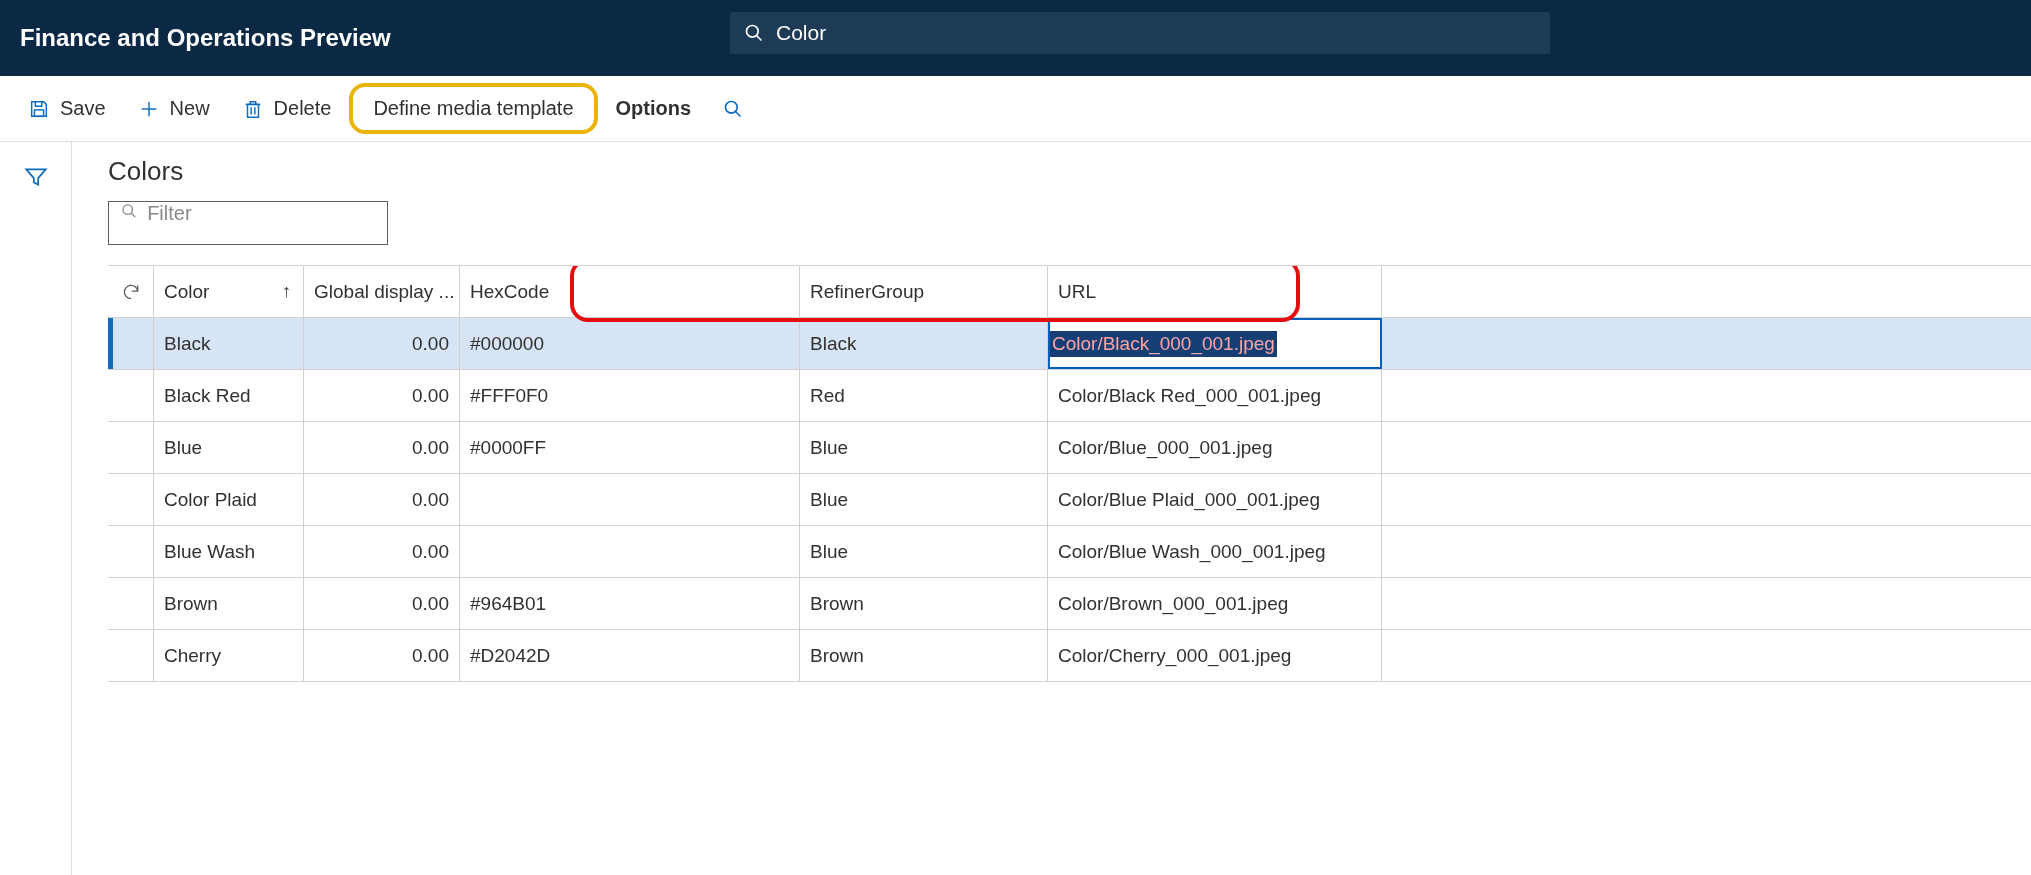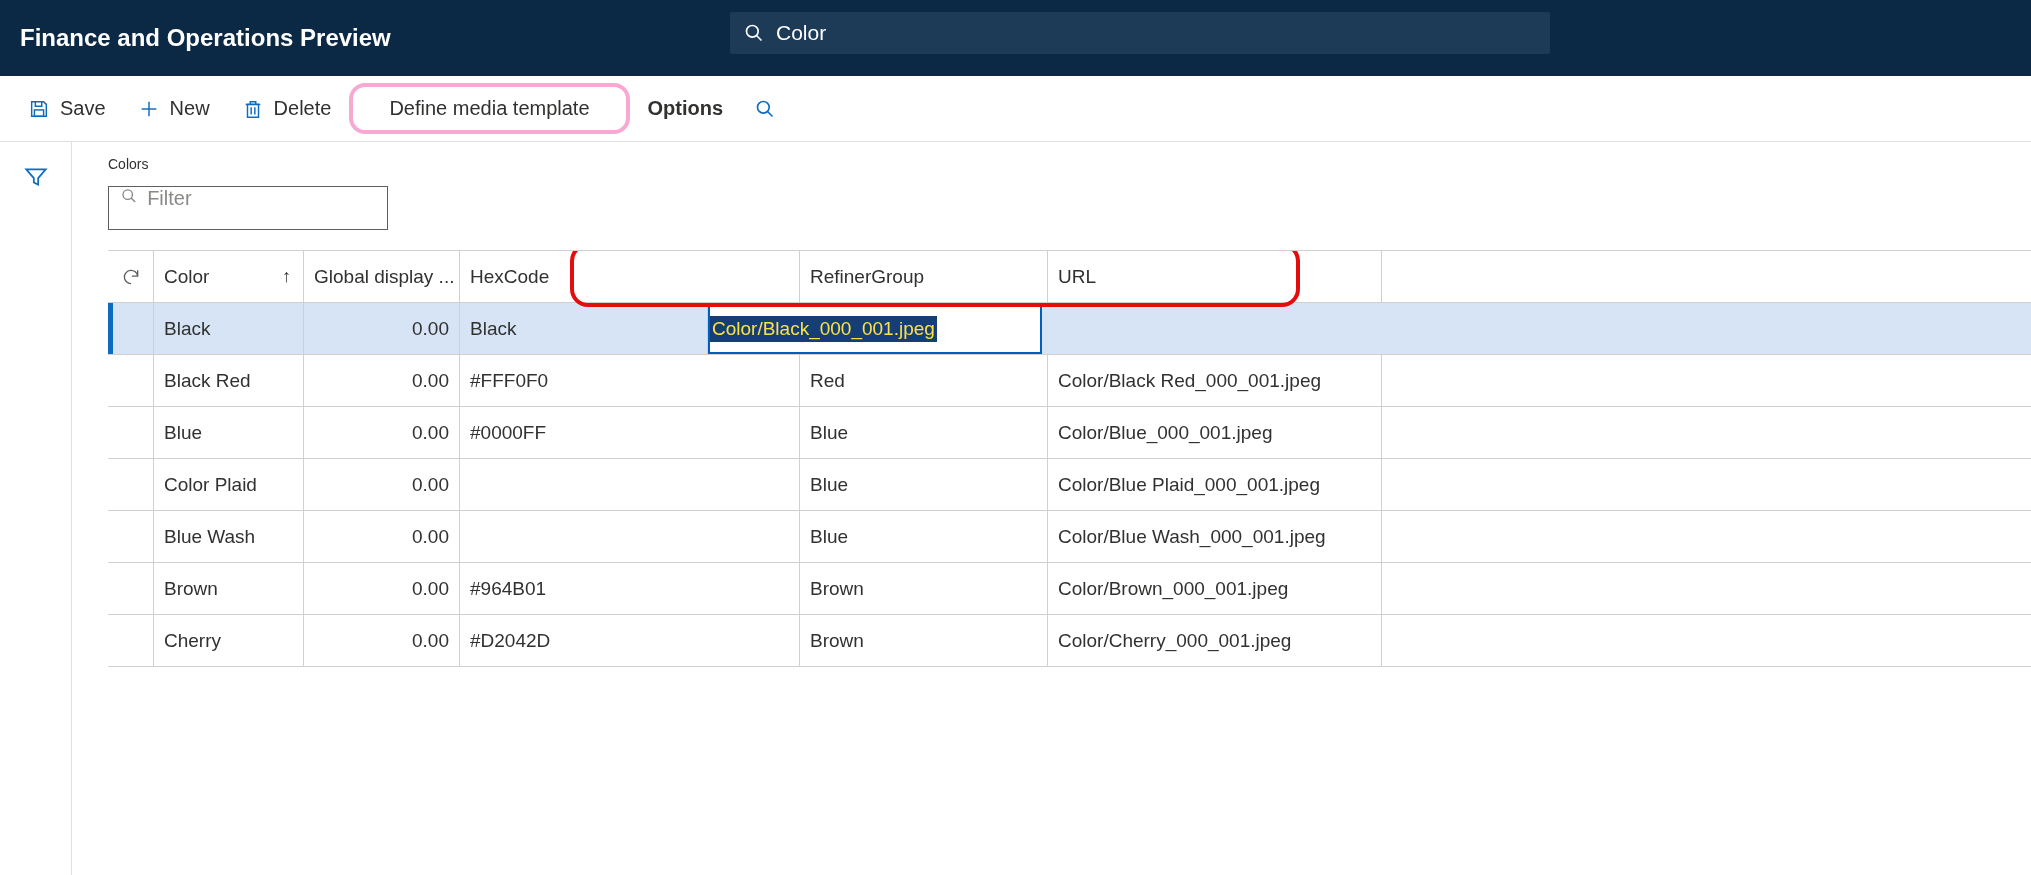--- a/index.html
+++ b/index.html
@@ -60,40 +60,40 @@
     .action-btn {
       display: flex;
       align-items: center;
       padding: 8px 14px;
       gap: 10px;
       cursor: pointer;
       border-radius: 2px;
     }
     .action-btn svg { flex-shrink: 0; }
     .action-highlight {
-      border: 4px solid #f9a8d4;
+      border: 4px solid #eab308;
       border-radius: 16px;
-      padding: 10px 36px;
+      padding: 10px 20px;
     }
     .action-bold { font-weight: 700; }
 
     
     .main-wrap { display: flex; }
     .side-col {
       width: 72px;
       border-right: 1px solid #e1dfdd;
       min-height: calc(100vh - 130px);
       padding-top: 14px;
       display: flex;
       justify-content: center;
     }
     .funnel-btn { padding: 8px; cursor: pointer; }
 
     .content { flex: 1; padding: 14px 0 0 36px; }
-    .page-heading { font-size: 14px; font-weight: 400; margin-bottom: 14px; }
+    .page-heading { font-size: 26px; font-weight: 400; margin-bottom: 14px; }
 
     .filter-box {
       border: 1px solid #605e5c;
       width: 280px;
       height: 44px;
       display: flex;
       align-items: flex-start;
       padding: 0 12px;
       margin-bottom: 20px;
     }
@@ -148,21 +148,21 @@
     .row-handle-wrap.on { width: 5px; }
     .grid-row.data .col-refresh { }
 
     .url-cell-selected {
       border: 2px solid #005fbd;
       padding: 0;
       background: #ffffff;
     }
     .url-cell-selected span {
       background: #153e75;
-      color: #fde047;
+      color: #fca5a5;
       padding: 2px 2px;
       display: inline-block;
     }
 
     
     .header-highlight {
       position: absolute;
       border: 4px solid #e30d0d;
       border-radius: 18px;
       pointer-events: none;
@@ -273,20 +273,21 @@
       </div>
 
       <div id="rows-container">
           <div class="grid-row data row-selected">
             <div class="row-handle-wrap on">
               <div class="row-handle"></div>
             </div>
             <div class="cell col-refresh" style="width: 41px;"></div>
             <div class="cell col-color">Black</div>
             <div class="cell col-display num">0.00</div>
+            <div class="cell col-hex">#000000</div>
             <div class="cell col-refiner">Black</div>
             <div class="cell col-url url-cell-selected">
               <span>Color/Black_000_001.jpeg</span>
             </div>
           </div>
           <div class="grid-row data">
             <div class="row-handle-wrap"></div>
             <div class="cell col-refresh" style="width: 46px;"></div>
             <div class="cell col-color">Black Red</div>
             <div class="cell col-display num">0.00</div>

